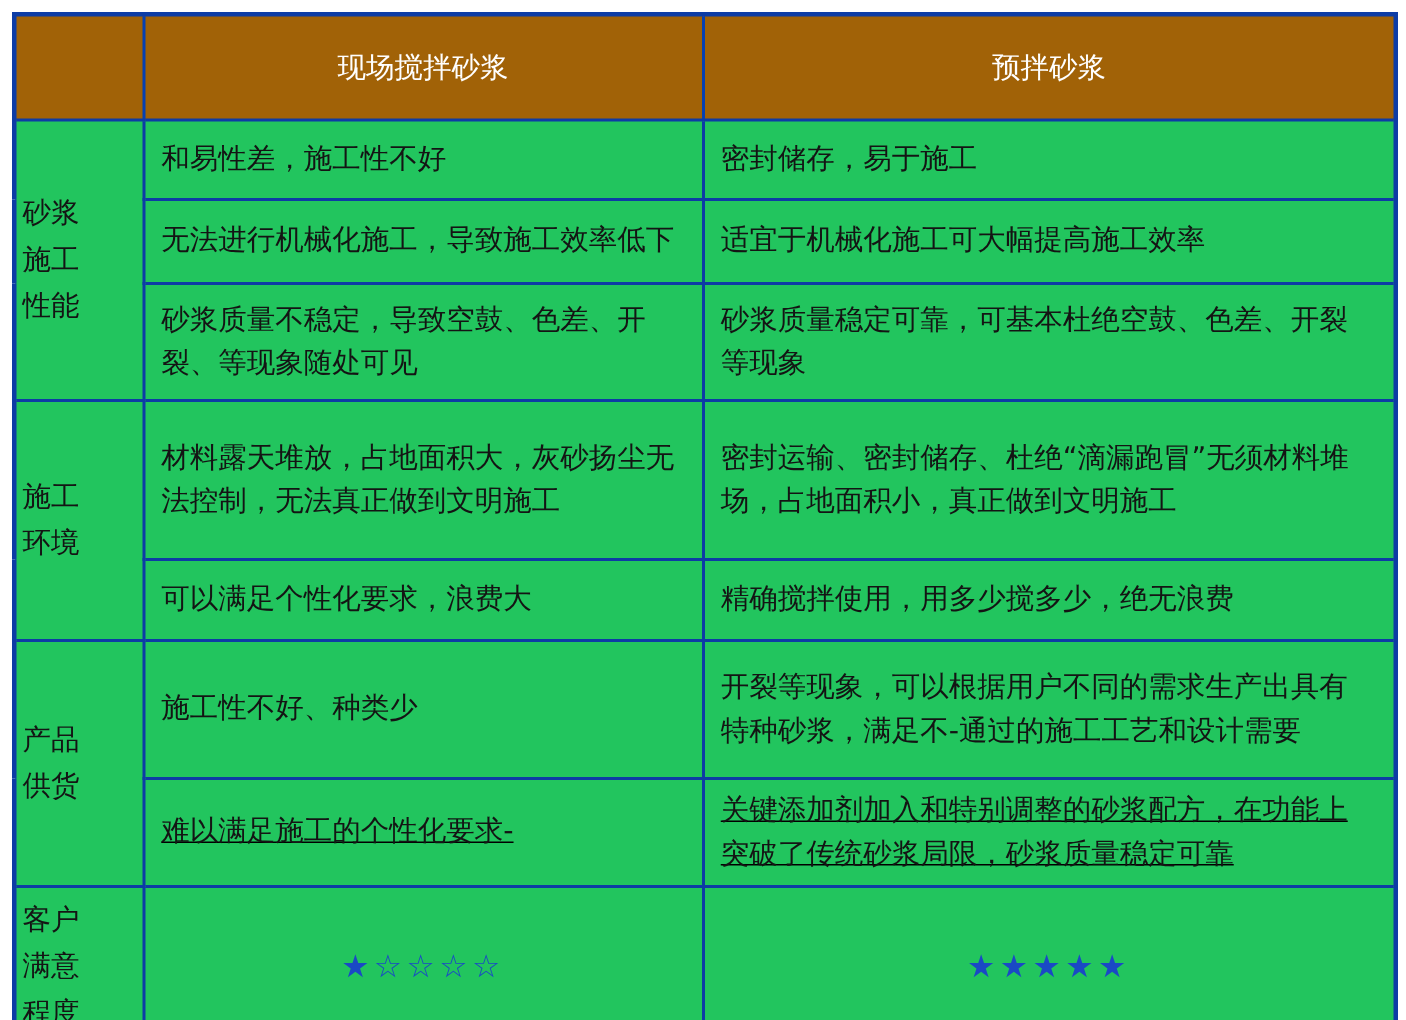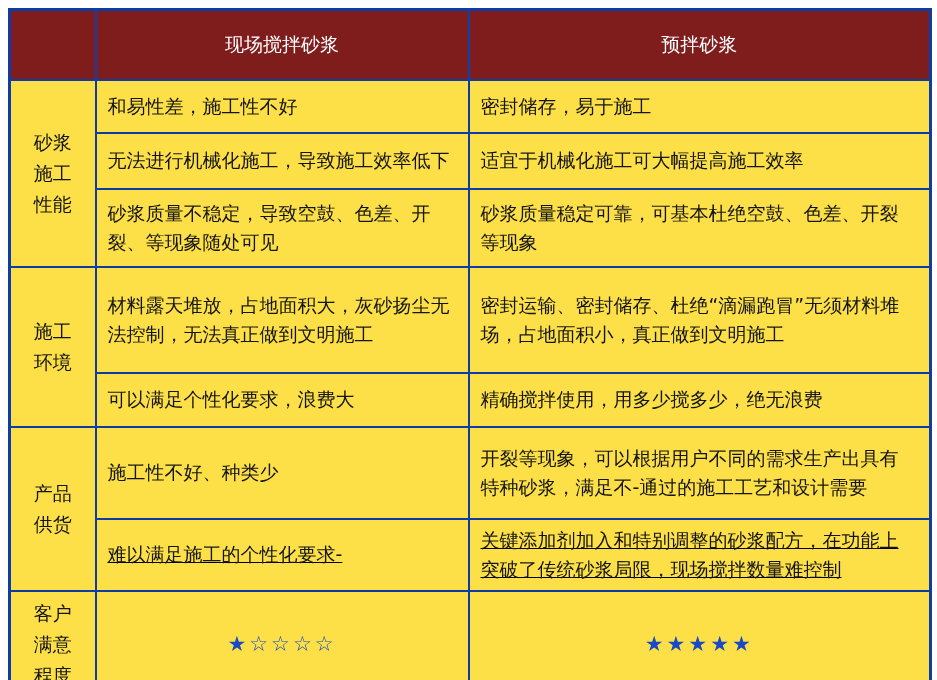--- a/index.html
+++ b/index.html
@@ -21,44 +21,43 @@
     width:921px;
     border:3px solid #0d3ca5;
   }
   col.c1{width:86px;}
   col.c2{width:373px;}
   col.c3{width:462px;}
   th,td{
     box-sizing:border-box;
   }
   thead th{
-    background:#7f1d1d;
+    background:#a16207;
     color:#ffffff;
     font-weight:400;
     font-size:19px;
     height:70px;
     text-align:center;
     vertical-align:middle;
     border:2px solid #0540b4;      
     border-bottom-color:#0d3ca5;   
   }
   tbody td{
-    background:#fde047;
+    background:#22c55e;
     border:2px solid #0d3ca5;
     color:#141414;
     font-size:19px;
     line-height:29px;
     vertical-align:middle;
   }
   td.cbody{
     padding:6px 12px 6px 11px;
     text-align:left;
   }
   td.glabel{
-    text-align:center;
     white-space:pre-line;
     padding:6px 4px;
     line-height:31px;
   }
   td.stars{
     text-align:center;
     color:#1a49c5;
     font-size:21px;
     letter-spacing:3px;
     padding:6px 4px;
@@ -116,21 +115,21 @@
         <td class="cbody">精确搅拌使用，用多少搅多少，绝无浪费</td>
       </tr>
       <tr class="r6">
         <td class="glabel" rowspan="2">产品
 供货</td>
         <td class="cbody">施工性不好、种类少</td>
         <td class="cbody">开裂等现象，可以根据用户不同的需求生产出具有特种砂浆，满足不-通过的施工工艺和设计需要</td>
       </tr>
       <tr class="r7">
         <td class="cbody">难以满足施工的个性化要求-</td>
-        <td class="cbody">关键添加剂加入和特别调整的砂浆配方，在功能上突破了传统砂浆局限，现场搅拌数量难控制</td>
+        <td class="cbody">关键添加剂加入和特别调整的砂浆配方，在功能上突破了传统砂浆局限，砂浆质量稳定可靠</td>
       </tr>
       <tr class="r8">
         <td class="glabel">客户
 满意
 程度</td>
         <td class="stars">★☆☆☆☆</td>
         <td class="stars">★★★★★</td>
       </tr>
     </tbody>
   </table>

